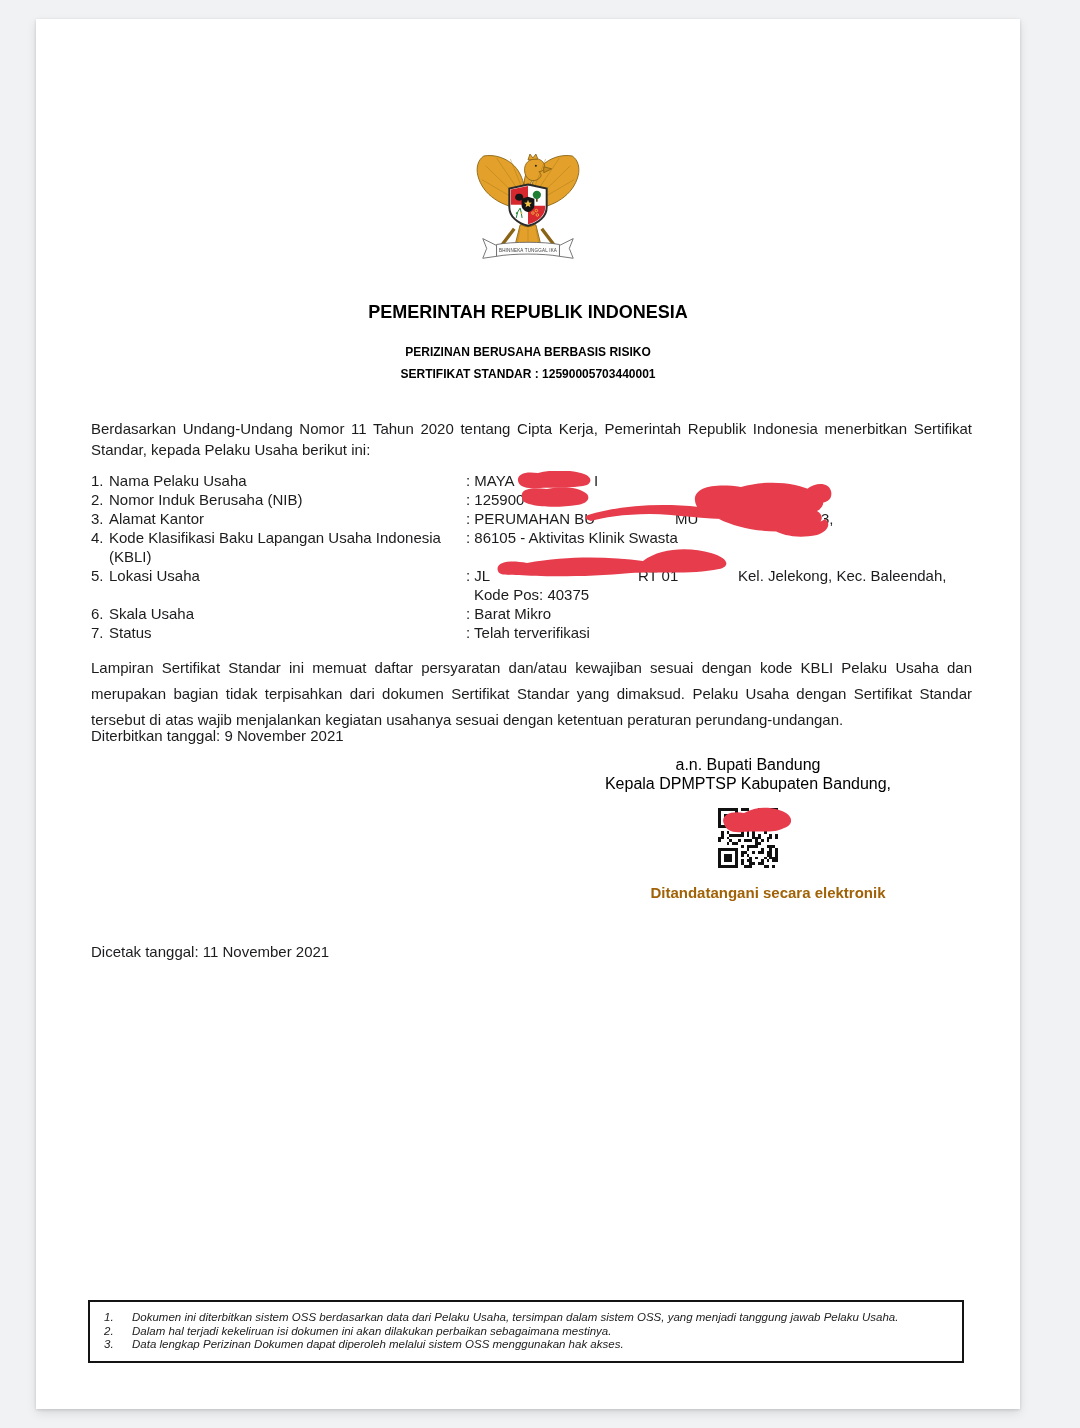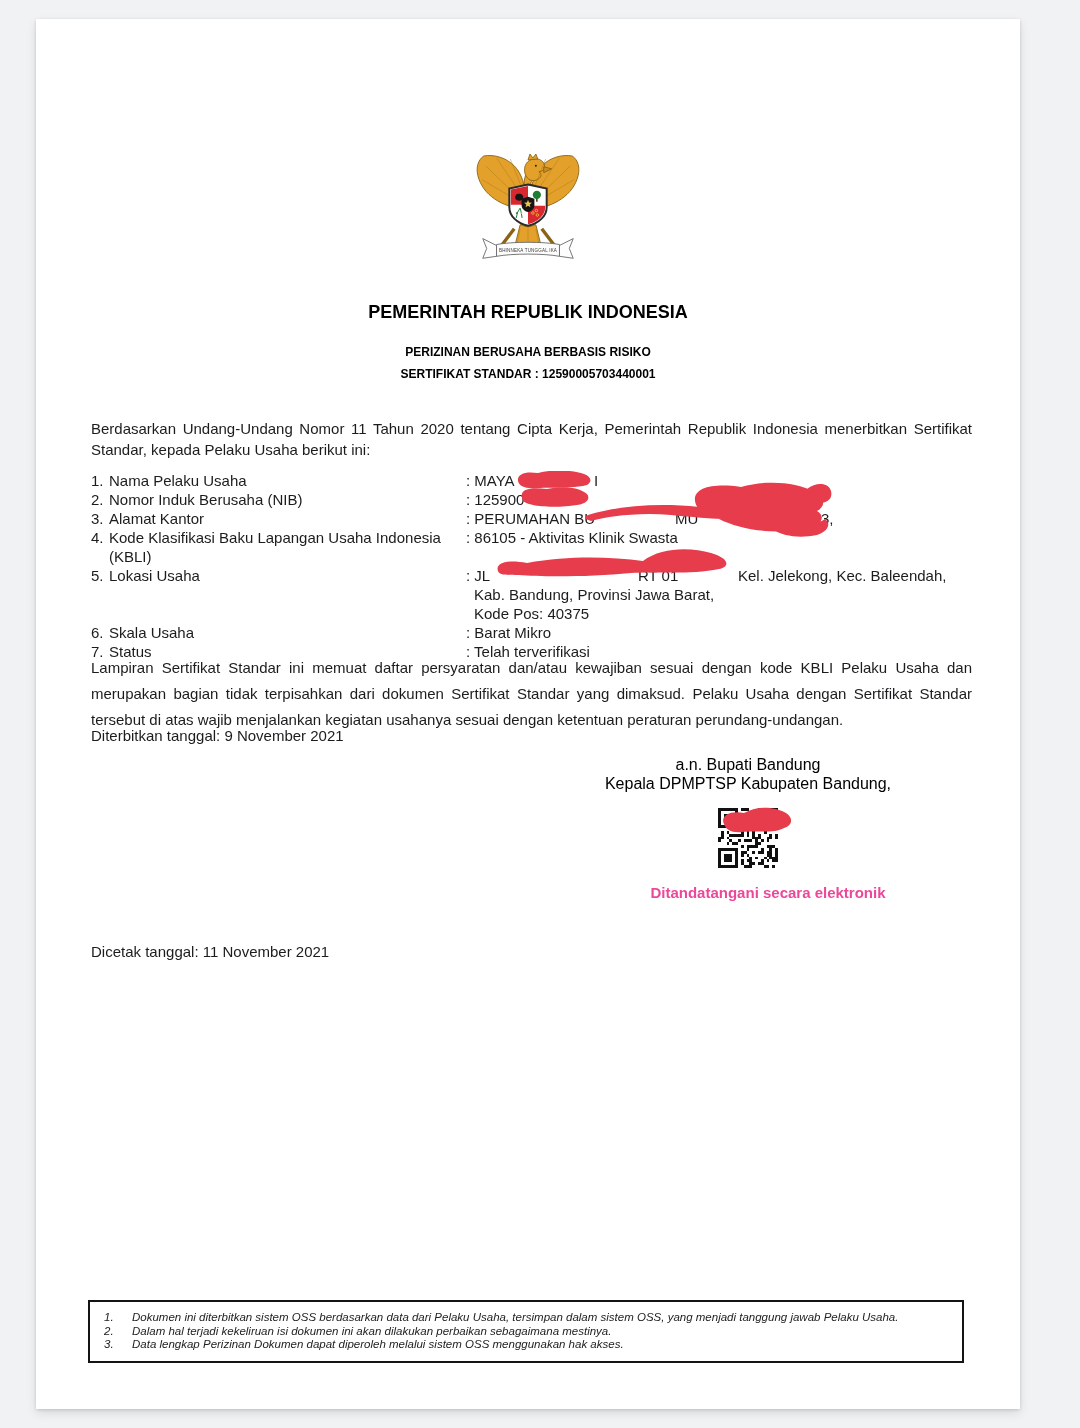--- a/index.html
+++ b/index.html
@@ -55,21 +55,21 @@
   .printed{position:absolute;top:924px;left:55px;font-size:15px;}
   .sig{
     position:absolute;top:736px;left:512px;width:400px;
     text-align:center;font-weight:normal;font-size:16px;line-height:19px;color:#000;
   }
   .qr-box{position:absolute;top:789px;left:682px;width:60px;height:60px;}
   .qr-box svg{position:absolute;left:0;top:0;}
   .qr-blob{position:absolute;left:-6px;top:8px;width:80px;height:30px;overflow:visible;z-index:2;}
   .esign{
     position:absolute;top:865px;left:532px;width:400px;
-    text-align:center;font-weight:bold;font-size:15px;color:#ec4899;
+    text-align:center;font-weight:bold;font-size:15px;color:#a16207;
   }
   .notes-box{
     position:absolute;top:1281px;left:52px;width:876px;
     border:2px solid #141414;
     padding:9px 10px 9px 14px;box-sizing:border-box;
     font-style:italic;font-size:11.5px;line-height:13.5px;color:#222;
   }
   .note{display:grid;grid-template-columns:28px 1fr;}
 </style>
 </head>
@@ -170,21 +170,20 @@
       <div class="fvalue"><span>: PERUMAHAN BU</span><span class="frag" style="left:209px">MU</span><span class="frag" style="left:299px">OK</span><span class="frag" style="left:355px">3,</span></div>
     </div>
     <div class="frow">
       <div><span class="fnum">4.</span><span>Kode Klasifikasi Baku Lapangan Usaha Indonesia</span><div class="flabel2">(KBLI)</div></div>
       <div class="fvalue"><span>: 86105 - Aktivitas Klinik Swasta</span></div>
     </div>
     <div class="frow">
       <div><span class="fnum">5.</span><span>Lokasi Usaha</span></div>
       <div class="fvalue">
         <div><span>: JL</span><span class="frag" style="left:172px">RT 01</span><span class="frag" style="left:272px">Kel. Jelekong, Kec. Baleendah,</span></div>
-        <div class="vline2">Kab. Bandung, Provinsi Jawa Barat,</div>
         <div class="vline2">Kode Pos: 40375</div>
       </div>
     </div>
     <div class="frow">
       <div><span class="fnum">6.</span><span>Skala Usaha</span></div>
       <div class="fvalue"><span>: Barat Mikro</span></div>
     </div>
     <div class="frow">
       <div><span class="fnum">7.</span><span>Status</span></div>
       <div class="fvalue"><span>: Telah terverifikasi</span></div>

